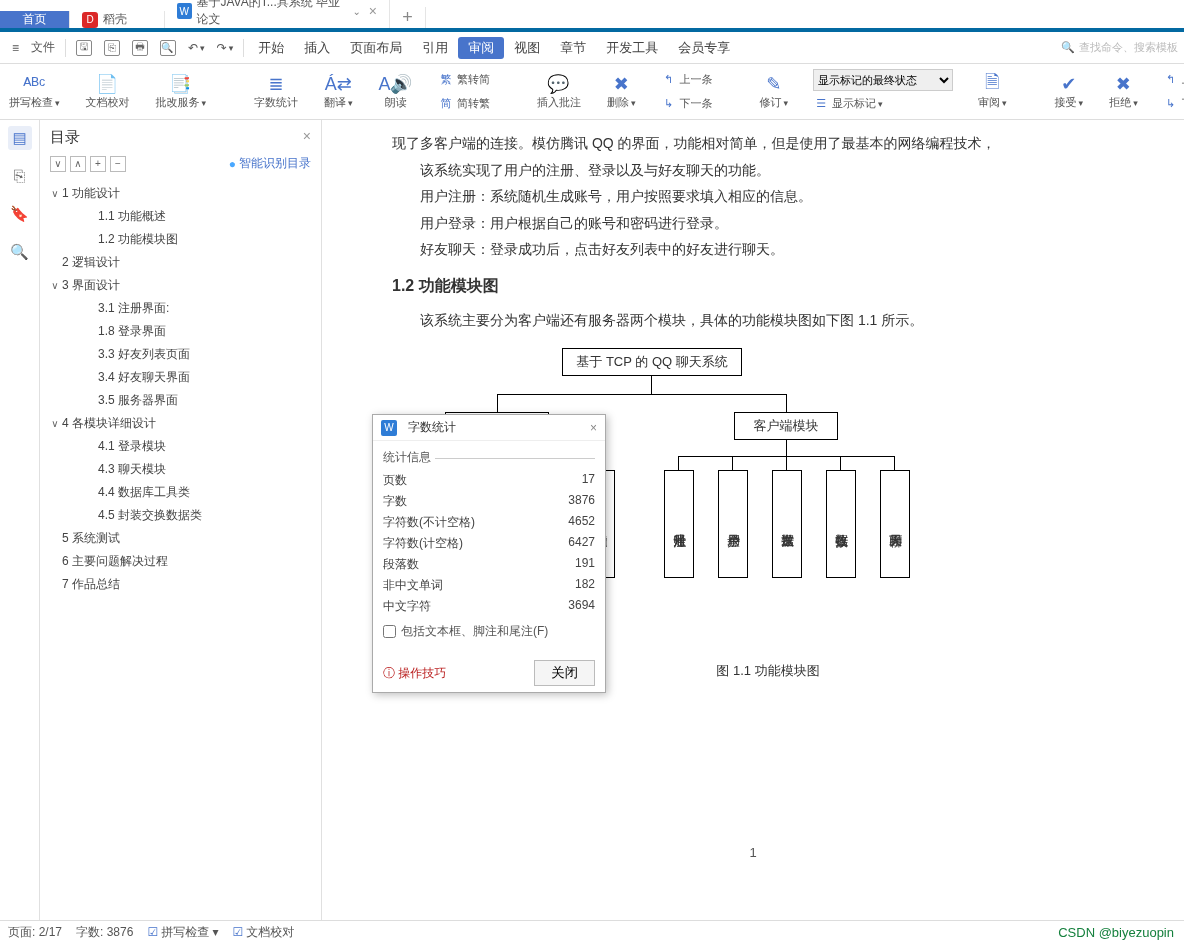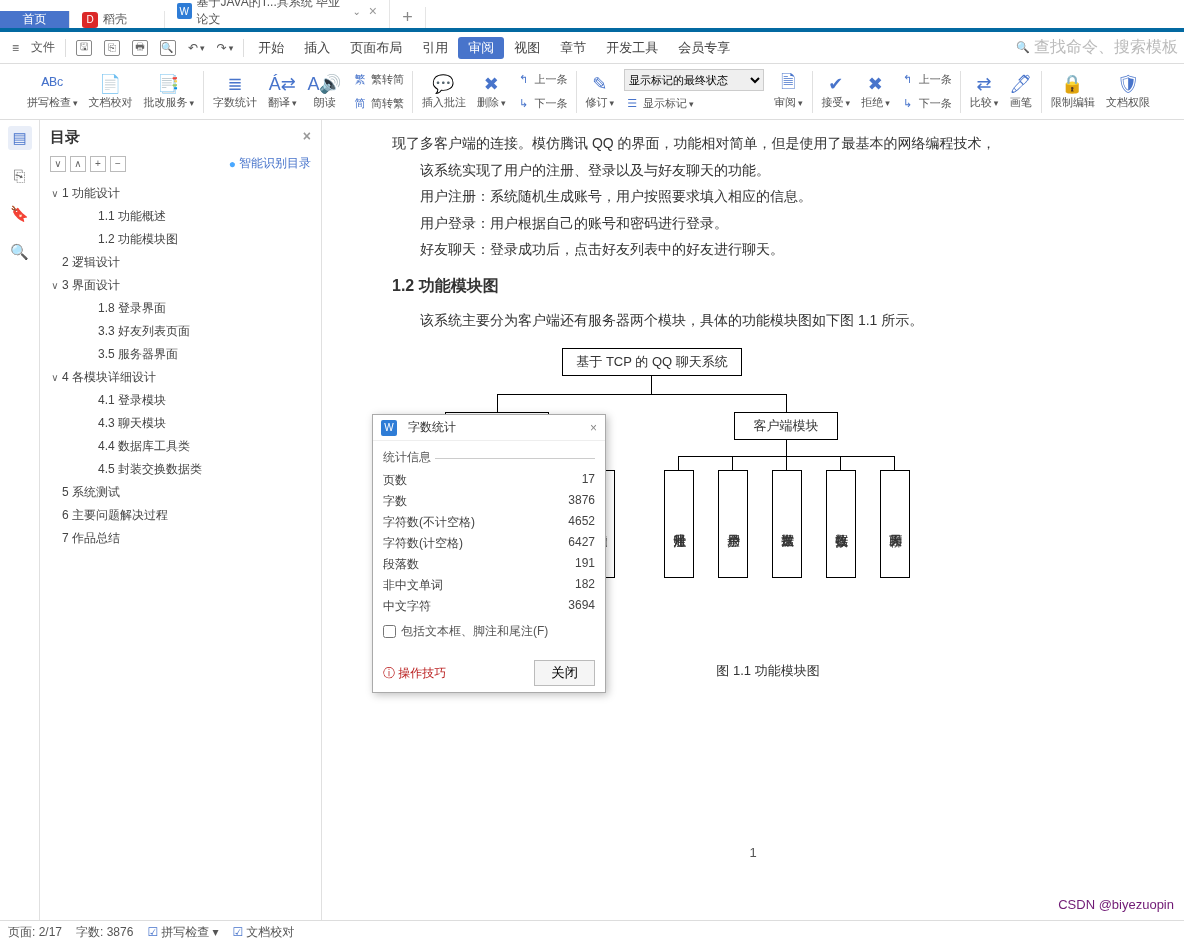--- a/index.html
+++ b/index.html
@@ -13,37 +13,37 @@
   .doc-icon{width:16px;height:16px;background:#2e7cd6;color:#fff;border-radius:2px;font-size:10px;display:flex;align-items:center;justify-content:center;margin-right:5px}
   .tab-plus{width:36px;justify-content:center;font-size:18px;color:#888}
   .close-x{margin-left:8px;color:#999;font-size:14px}
   .chevron{margin-left:4px;font-size:10px;color:#888}
   .menubar{height:32px;display:flex;align-items:center;padding:0 6px;border-bottom:1px solid #ddd}
   .mb-btn{padding:0 6px;color:#555;font-size:12px;display:flex;align-items:center;height:32px;cursor:pointer}
   .mb-sep{width:1px;height:18px;background:#ddd;margin:0 4px}
   .ql-icon{width:16px;height:16px;border:1px solid #888;border-radius:2px;display:flex;align-items:center;justify-content:center;font-size:10px;color:#666}
   .menutab{padding:0 10px;font-size:13px;color:#444;height:32px;display:flex;align-items:center;cursor:pointer}
   .menutab.active{background:#4874cb;color:#fff;border-radius:3px;padding:2px 10px;height:22px}
-  .search-box{margin-left:auto;display:flex;align-items:center;color:#bbb;font-size:16px}
+  .search-box{margin-left:auto;display:flex;align-items:center;color:#bbb;font-size:11px}
   .search-box::before{content:"🔍";margin-right:4px;font-size:11px}
-  .ribbon{height:56px;display:flex;align-items:center;padding:2px 22px;border-bottom:1px solid #ddd;gap:1px;overflow:hidden}
+  .ribbon{height:56px;display:flex;align-items:center;padding:2px 4px;border-bottom:1px solid #ddd;gap:16px;overflow:hidden}
   .rb-group{display:flex;flex-direction:column;align-items:center;justify-content:center;padding:0 5px;height:50px;color:#555;font-size:11px;cursor:pointer;white-space:nowrap}
   .rb-group .icn{font-size:18px;height:22px;display:flex;align-items:center;color:#4874cb}
   .rb-stack{display:flex;flex-direction:column;justify-content:center;height:50px;gap:2px;padding:0 4px}
   .rb-stack .row{display:flex;align-items:center;font-size:11px;color:#555;height:22px;cursor:pointer;white-space:nowrap}
   .rb-stack .row .si{width:16px;text-align:center;margin-right:3px;color:#4874cb}
   .rb-sep{width:1px;height:42px;background:#e0e0e0;margin:0 3px}
   select.display-mode{height:22px;font-size:11px;border:1px solid #ccc;width:140px}
   .dd{font-size:9px;margin-left:2px}
   .workspace{display:flex;height:calc(944px - 32px - 32px - 56px - 24px)}
   .sidebar{width:40px;border-right:1px solid #e0e0e0;display:flex;flex-direction:column;align-items:center;padding-top:6px;gap:14px}
   .sidebar .sbtn{width:24px;height:24px;display:flex;align-items:center;justify-content:center;color:#666;font-size:15px;cursor:pointer;border-radius:3px}
   .sidebar .sbtn.active{background:#e9eef8;color:#4874cb}
   .outline{width:282px;border-right:1px solid #e0e0e0;display:flex;flex-direction:column}
-  .outline-head{display:flex;padding:8px 10px;font-size:15px;font-weight:700}
+  .outline-head{display:flex;padding:8px 10px;font-size:15px;font-weight:400}
   .outline-head .oclose{margin-left:auto;color:#999;cursor:pointer;font-size:14px}
   .outline-tools{display:flex;align-items:center;padding:0 10px 6px}
   .outline-tools .tbtn{width:16px;height:16px;border:1px solid #bbb;margin-right:4px;font-size:10px;display:flex;align-items:center;justify-content:center;color:#666;cursor:pointer}
   .outline-tools .smart{margin-left:auto;color:#4874cb;font-size:12px;display:flex;align-items:center;cursor:pointer}
   .outline-tools .smart::before{content:"●";margin-right:3px;color:#4aa8ff}
   .outline-list{overflow:auto;padding:4px 0;font-size:12px}
   .ol-item{padding:3px 4px 3px 8px;display:flex;align-items:center;color:#444;cursor:pointer;white-space:nowrap}
   .ol-item .caret{width:14px;font-size:10px;color:#666;display:inline-block;text-align:center}
   .ol-item.lvl1{padding-left:8px}.ol-item.lvl11{padding-left:44px}.ol-item.lvl3{padding-left:44px}
   .ol-item.lvl4{padding-left:44px}
@@ -65,21 +65,21 @@
   .fsline{position:relative}
   .fsline::after{content:"";position:absolute;left:48px;right:0;top:9px;height:1px;background:#ccc}
   .stat-row{display:flex;justify-content:space-between;padding:2px 0;color:#444}
   .chk{display:flex;align-items:center;margin:6px 0;color:#555}
   .chk input{margin-right:5px}
   .dlg-foot{display:flex;align-items:center;padding:6px 10px}
   .dlg-foot .tip{color:#b91c1c;cursor:pointer;font-size:12px}
   .dlg-foot .tip::before{content:"ⓘ ";}
   .dlg-foot .closebtn{margin-left:auto;border:1px solid #bbb;background:#f5f5f5;padding:3px 16px;cursor:pointer}
   .statusbar{height:24px;border-top:1px solid #ddd;display:flex;align-items:center;padding:0 8px;font-size:12px;color:#555;gap:14px}
-  .watermark{position:absolute;right:10px;bottom:32px;color:#701a75;font-size:13px}
+  .watermark{position:absolute;right:10px;bottom:4px;color:#15803d;font-size:13px}
   .sbico{color:#4874cb;margin-right:3px}
 </style>
 </head>
 <body>
 
 <div class="tabs">
   <div class="tab tab-home">
       <span>首页</span>
     </div>
   <div class="tab tab-doke">
@@ -275,25 +275,33 @@
         <div class="ol-item lvl1">
           <span class="caret"></span>
           <span>2 逻辑设计</span>
         </div>
         <div class="ol-item lvl1">
           <span class="caret">∨</span>
           <span>3 界面设计</span>
         </div>
         <div class="ol-item lvl3">
           <span class="caret"></span>
+          <span>3.1 注册界面:</span>
+        </div>
+        <div class="ol-item lvl3">
+          <span class="caret"></span>
           <span>1.8 登录界面</span>
         </div>
         <div class="ol-item lvl3">
           <span class="caret"></span>
           <span>3.3 好友列表页面</span>
+        </div>
+        <div class="ol-item lvl3">
+          <span class="caret"></span>
+          <span>3.4 好友聊天界面</span>
         </div>
         <div class="ol-item lvl3">
           <span class="caret"></span>
           <span>3.5 服务器界面</span>
         </div>
         <div class="ol-item lvl1">
           <span class="caret">∨</span>
           <span>4 各模块详细设计</span>
         </div>
         <div class="ol-item lvl4">

